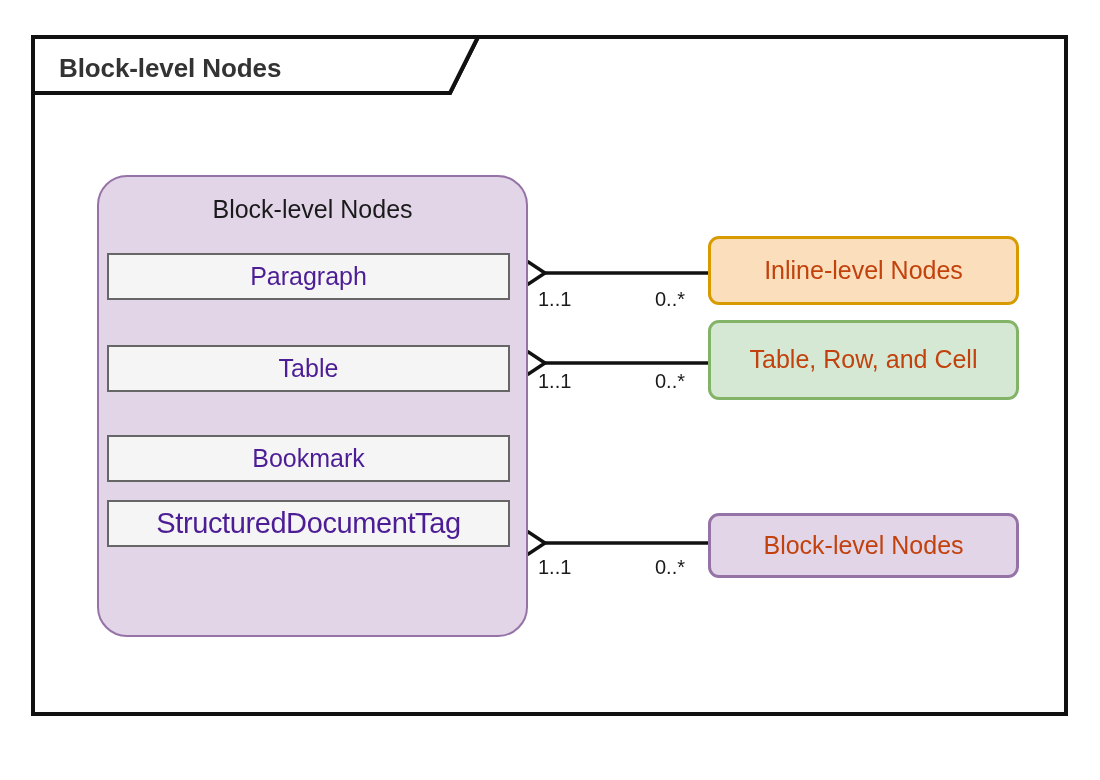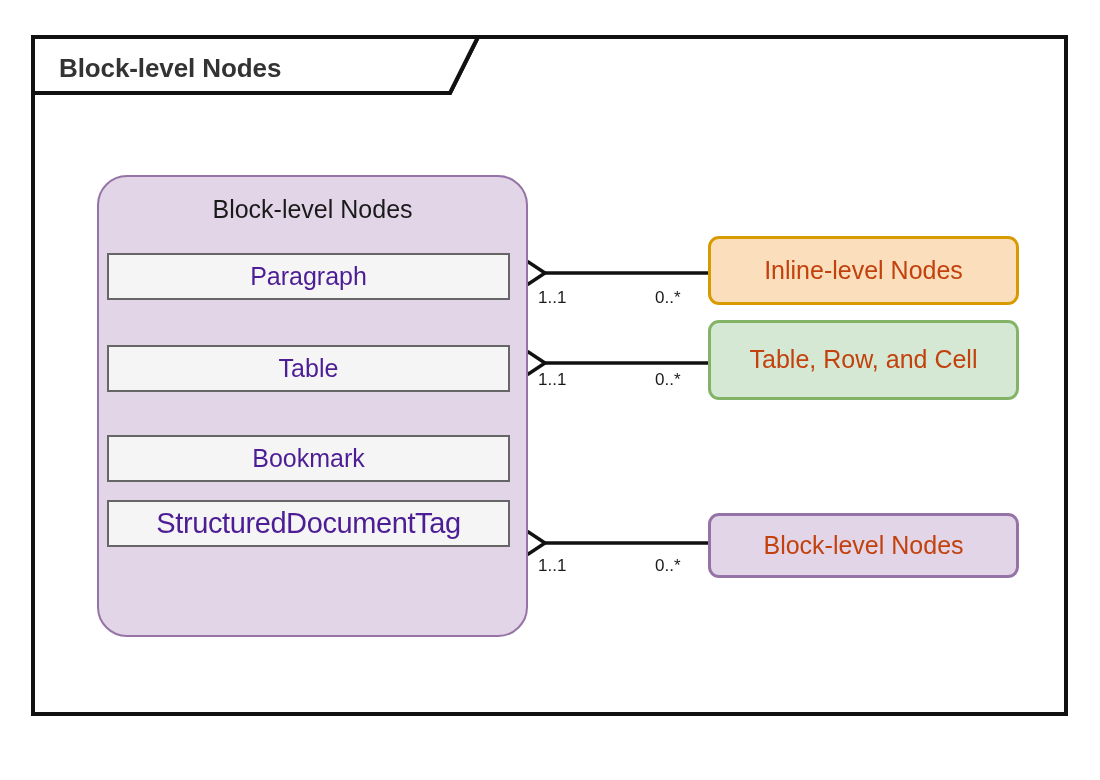--- a/index.html
+++ b/index.html
@@ -119,21 +119,21 @@
   .target.t2 {
     top: 513px;
     height: 65px;
     background: #E1D5E7;
     border-color: #9673A6;
   }
 
   
   .mult {
     position: absolute;
-    font-size: 17px;
+    font-size: 20px;
     color: #1a1a1a;
     white-space: nowrap;
   }
   .mult.src { left: 538px; }
   .mult.dst { left: 655px; }
   .mult.r0 { top: 288px; }
   .mult.r1 { top: 370px; }
   .mult.r2 { top: 556px; }
 </style>
 </head>

